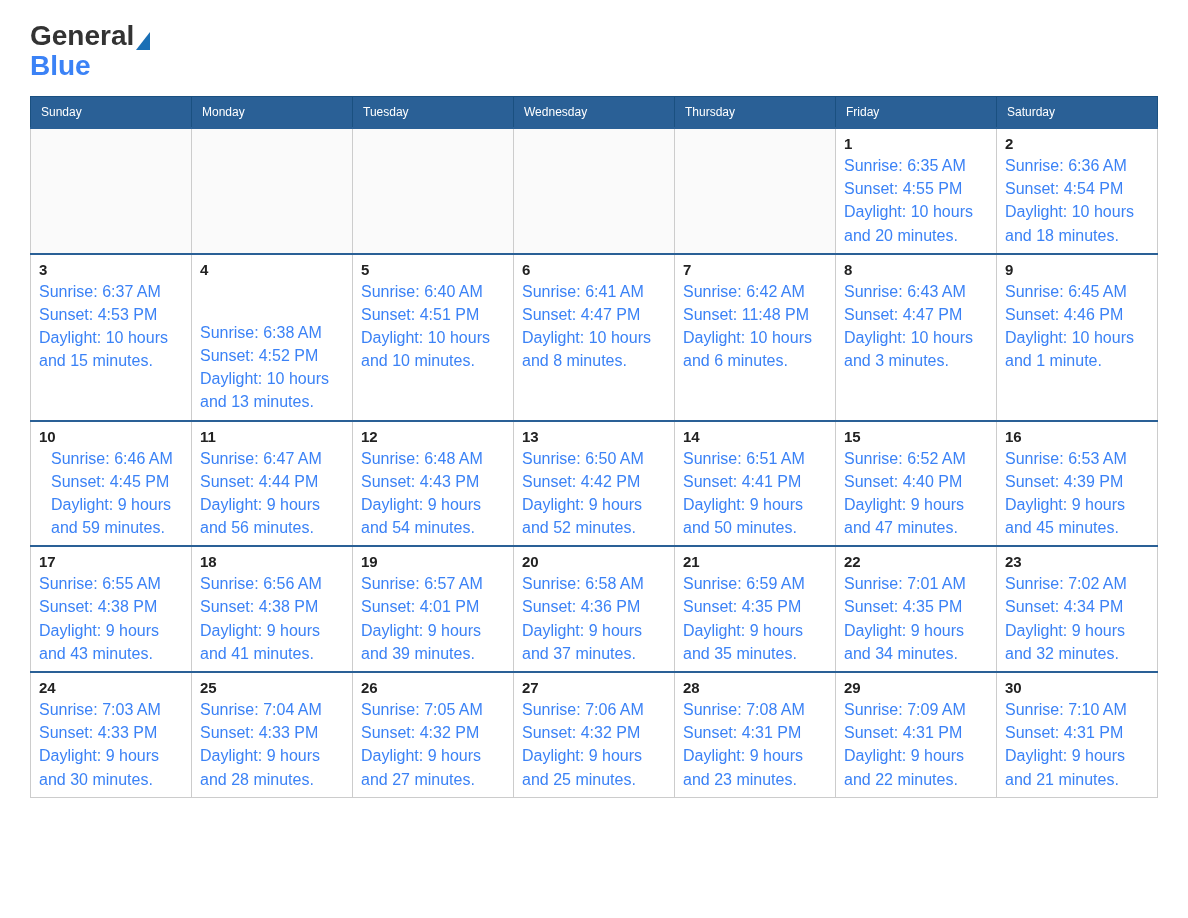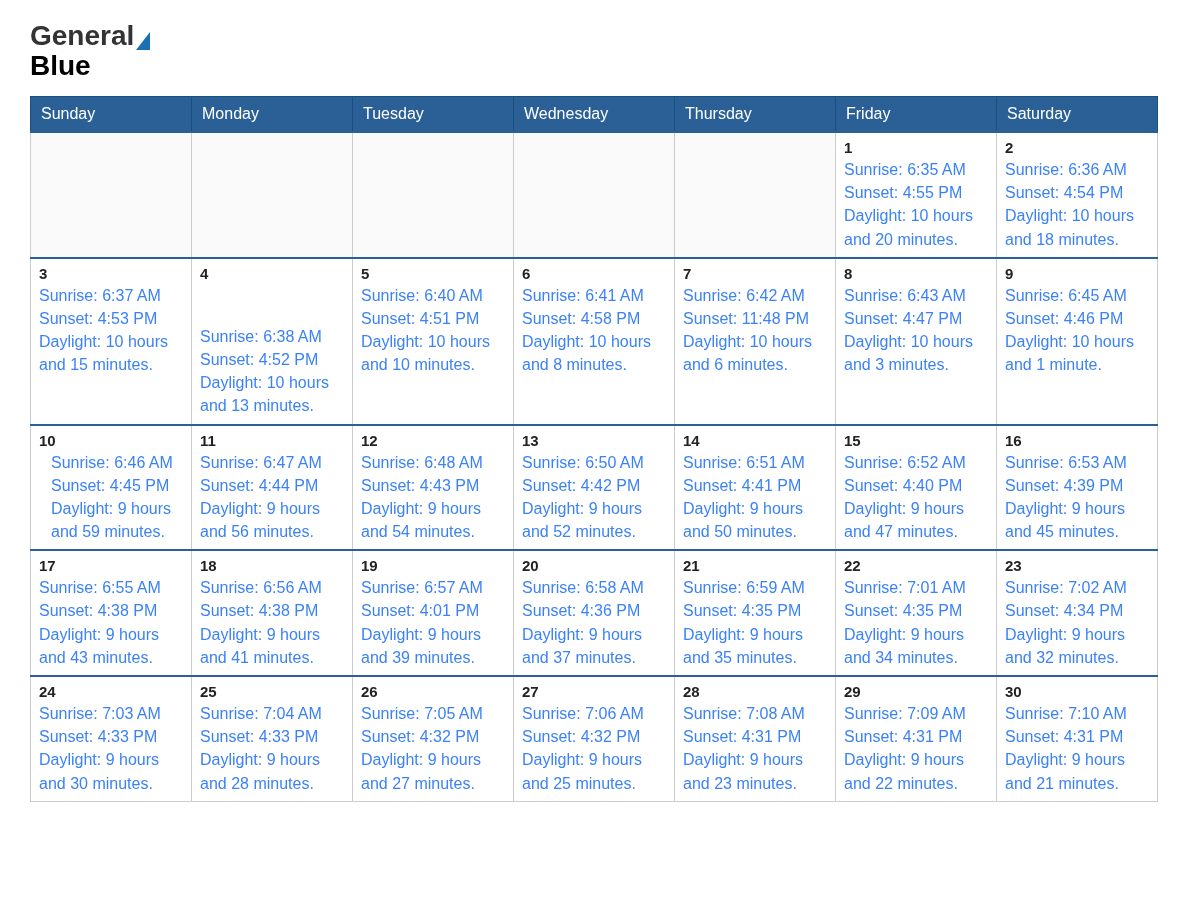--- a/index.html
+++ b/index.html
@@ -25,21 +25,21 @@
       align-items: flex-end;
     }
     .logo-text-general {
       font-size: 28px;
       font-weight: bold;
       color: #333333;
     }
     .logo-text-blue {
       font-size: 28px;
       font-weight: bold;
-      color: #000000;
+      color: #3b82f6;
       display: block;
       line-height: 1;
     }
     .logo-triangle {
       width: 0;
       height: 0;
       border-left: 14px solid transparent;
       border-bottom: 18px solid #1a6fb5;
       margin-left: 2px;
       margin-bottom: 2px;
@@ -70,21 +70,21 @@
     .calendar-table {
       width: 100%;
       border-collapse: collapse;
       border: 1px solid #999;
     }
     .calendar-table th {
       background-color: #2a6096;
       color: #ffffff;
       text-align: left;
       padding: 8px 10px;
-      font-size: 16px;
+      font-size: 12px;
       font-weight: normal;
       border: 1px solid #1a5080;
     }
     .calendar-table td {
       vertical-align: top;
       padding: 6px 8px;
       border: 1px solid #cccccc;
       width: calc(100% / 7);
       height: 105px;
     }
@@ -169,21 +169,21 @@
           </td>
           <td>
             <div class="cell-day">5</div>
             <div class="cell-info" style="white-space: pre-line;">Sunrise: 6:40 AM
 Sunset: 4:51 PM
 Daylight: 10 hours and 10 minutes.</div>
           </td>
           <td>
             <div class="cell-day">6</div>
             <div class="cell-info" style="white-space: pre-line;">Sunrise: 6:41 AM
-Sunset: 4:58 PM
+Sunset: 4:47 PM
 Daylight: 10 hours and 8 minutes.</div>
           </td>
           <td>
             <div class="cell-day">7</div>
             <div class="cell-info" style="white-space: pre-line;">Sunrise: 6:42 AM
 Sunset: 11:48 PM
 Daylight: 10 hours and 6 minutes.</div>
           </td>
           <td>
             <div class="cell-day">8</div>

